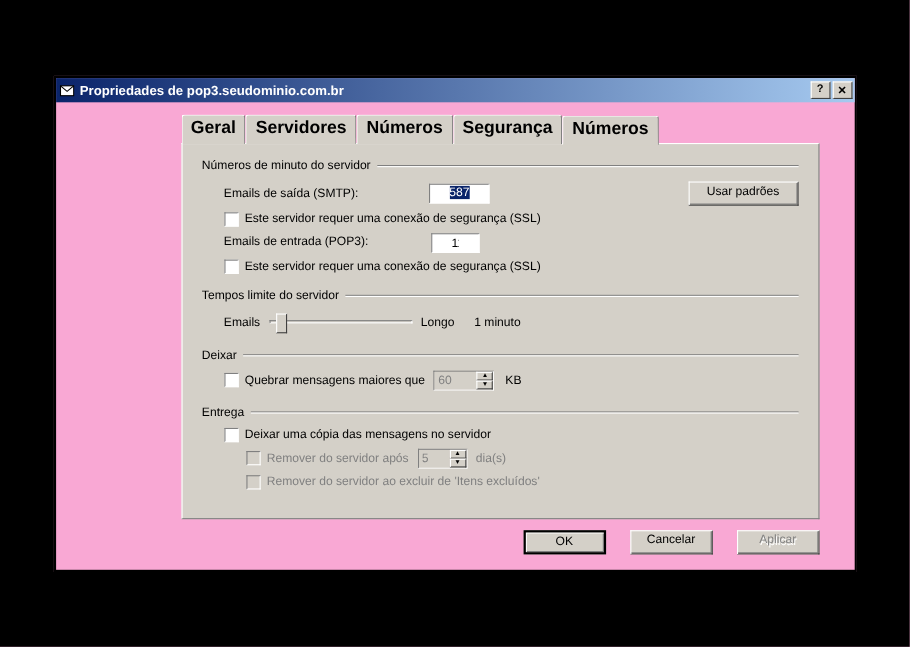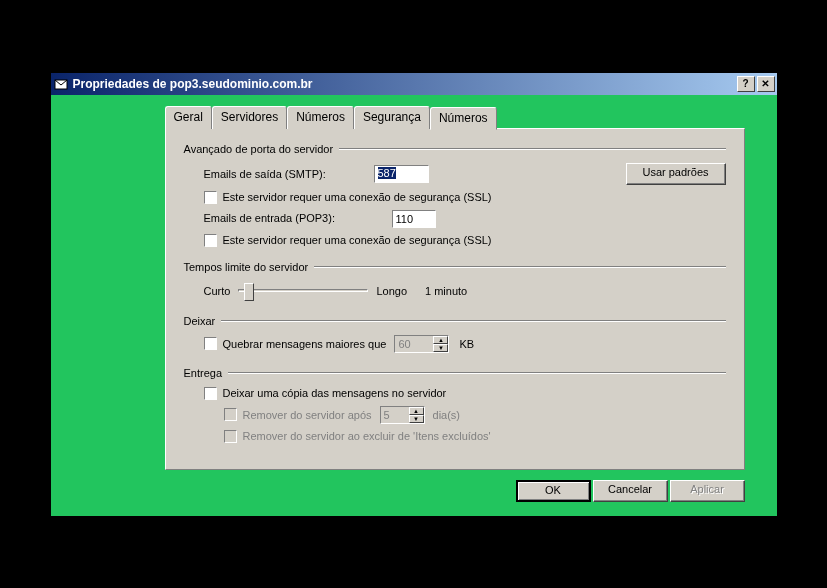--- a/index.html
+++ b/index.html
@@ -10,21 +10,21 @@
     font-family: Tahoma, Arial, sans-serif;
     font-size: 11px;
     width: 827px;
     height: 588px;
     display: flex;
     align-items: center;
     justify-content: center;
   }
   .window {
     width: 730px;
-    background: #22c55e;
+    background: #f9a8d4;
     border: 2px solid #000;
     position: relative;
   }
   .titlebar {
     background: linear-gradient(to right, #0a246a, #a6caf0);
     height: 22px;
     display: flex;
     align-items: center;
     padding: 0 2px;
     color: #fff;
@@ -69,21 +69,22 @@
     padding: 3px 8px;
     background: #d4d0c8;
     border: 1px solid;
     border-color: #fff #808080 #d4d0c8 #fff;
     border-bottom: none;
     border-radius: 3px 3px 0 0;
     margin-right: 0px;
     cursor: pointer;
     position: relative;
     top: 1px;
-    font-size: 12px;
+    font-size: 16px;
+    font-weight: bold;
   }
   .tab.active {
     background: #d4d0c8;
     border-bottom: 1px solid #d4d0c8;
     top: 2px;
     z-index: 3;
     padding-bottom: 4px;
   }
   .tab-panel {
     border: 1px solid;
@@ -121,21 +122,21 @@
   .label {
     font-size: 11px;
     color: #000;
   }
   .label.disabled { color: #808080; }
   .text-input {
     border: 1px solid;
     border-color: #808080 #fff #fff #808080;
     background: #fff;
     font-size: 11px;
-    padding: 1px 3px;
+    padding: 1px 18px;
     height: 18px;
   }
   .text-input.selected {
     background: #fff;
   }
   .text-input.selected .sel {
     background: #0a246a;
     color: #fff;
   }
   .btn {
@@ -219,21 +220,21 @@
     border-color: #fff #404040 #404040 #fff;
     font-size: 6px;
     display: flex;
     align-items: center;
     justify-content: center;
     line-height: 1;
   }
   .bottom-buttons {
     display: flex;
     justify-content: flex-end;
-    gap: 2px;
+    gap: 22px;
     margin-left: 100px;
     width: 580px;
     margin-top: 10px;
   }
 </style>
 </head>
 <body>
 
 <div class="window">
   <div class="titlebar">
@@ -257,26 +258,26 @@
       <div class="tab">Servidores</div>
       <div class="tab">Números</div>
       <div class="tab">Segurança</div>
       <div class="tab active">Números</div>
     </div>
 
     <div class="tab-panel">
 
       <div class="group">
         <div class="group-header">
-          <span class="group-title">Avançado de porta do servidor</span>
+          <span class="group-title">Números de minuto do servidor</span>
           <div class="group-line"></div>
         </div>
 
         <div class="row">
-          <span class="label" style="width:170px">Emails de saída (SMTP):</span>
+          <span class="label" style="width:186px">Emails de saída (SMTP):</span>
           <div class="text-input selected" style="width:55px"><span class="sel">587</span></div>
           <div style="flex:1"></div>
           <div class="btn" style="min-width:100px">Usar padrões</div>
         </div>
 
         <div class="row">
           <span class="checkbox"></span>
           <span class="label">Este servidor requer uma conexão de segurança (SSL)</span>
         </div>
 
@@ -290,21 +291,21 @@
           <span class="label">Este servidor requer uma conexão de segurança (SSL)</span>
         </div>
       </div>
 
       <div class="group">
         <div class="group-header">
           <span class="group-title">Tempos limite do servidor</span>
           <div class="group-line"></div>
         </div>
         <div class="row">
-          <span class="label">Curto</span>
+          <span class="label">Emails</span>
           <div class="slider">
             <div class="slider-track"></div>
             <div class="slider-thumb"></div>
           </div>
           <span class="label">Longo</span>
           <span class="label" style="margin-left:18px">1 minuto</span>
         </div>
       </div>
 
       <div class="group">

